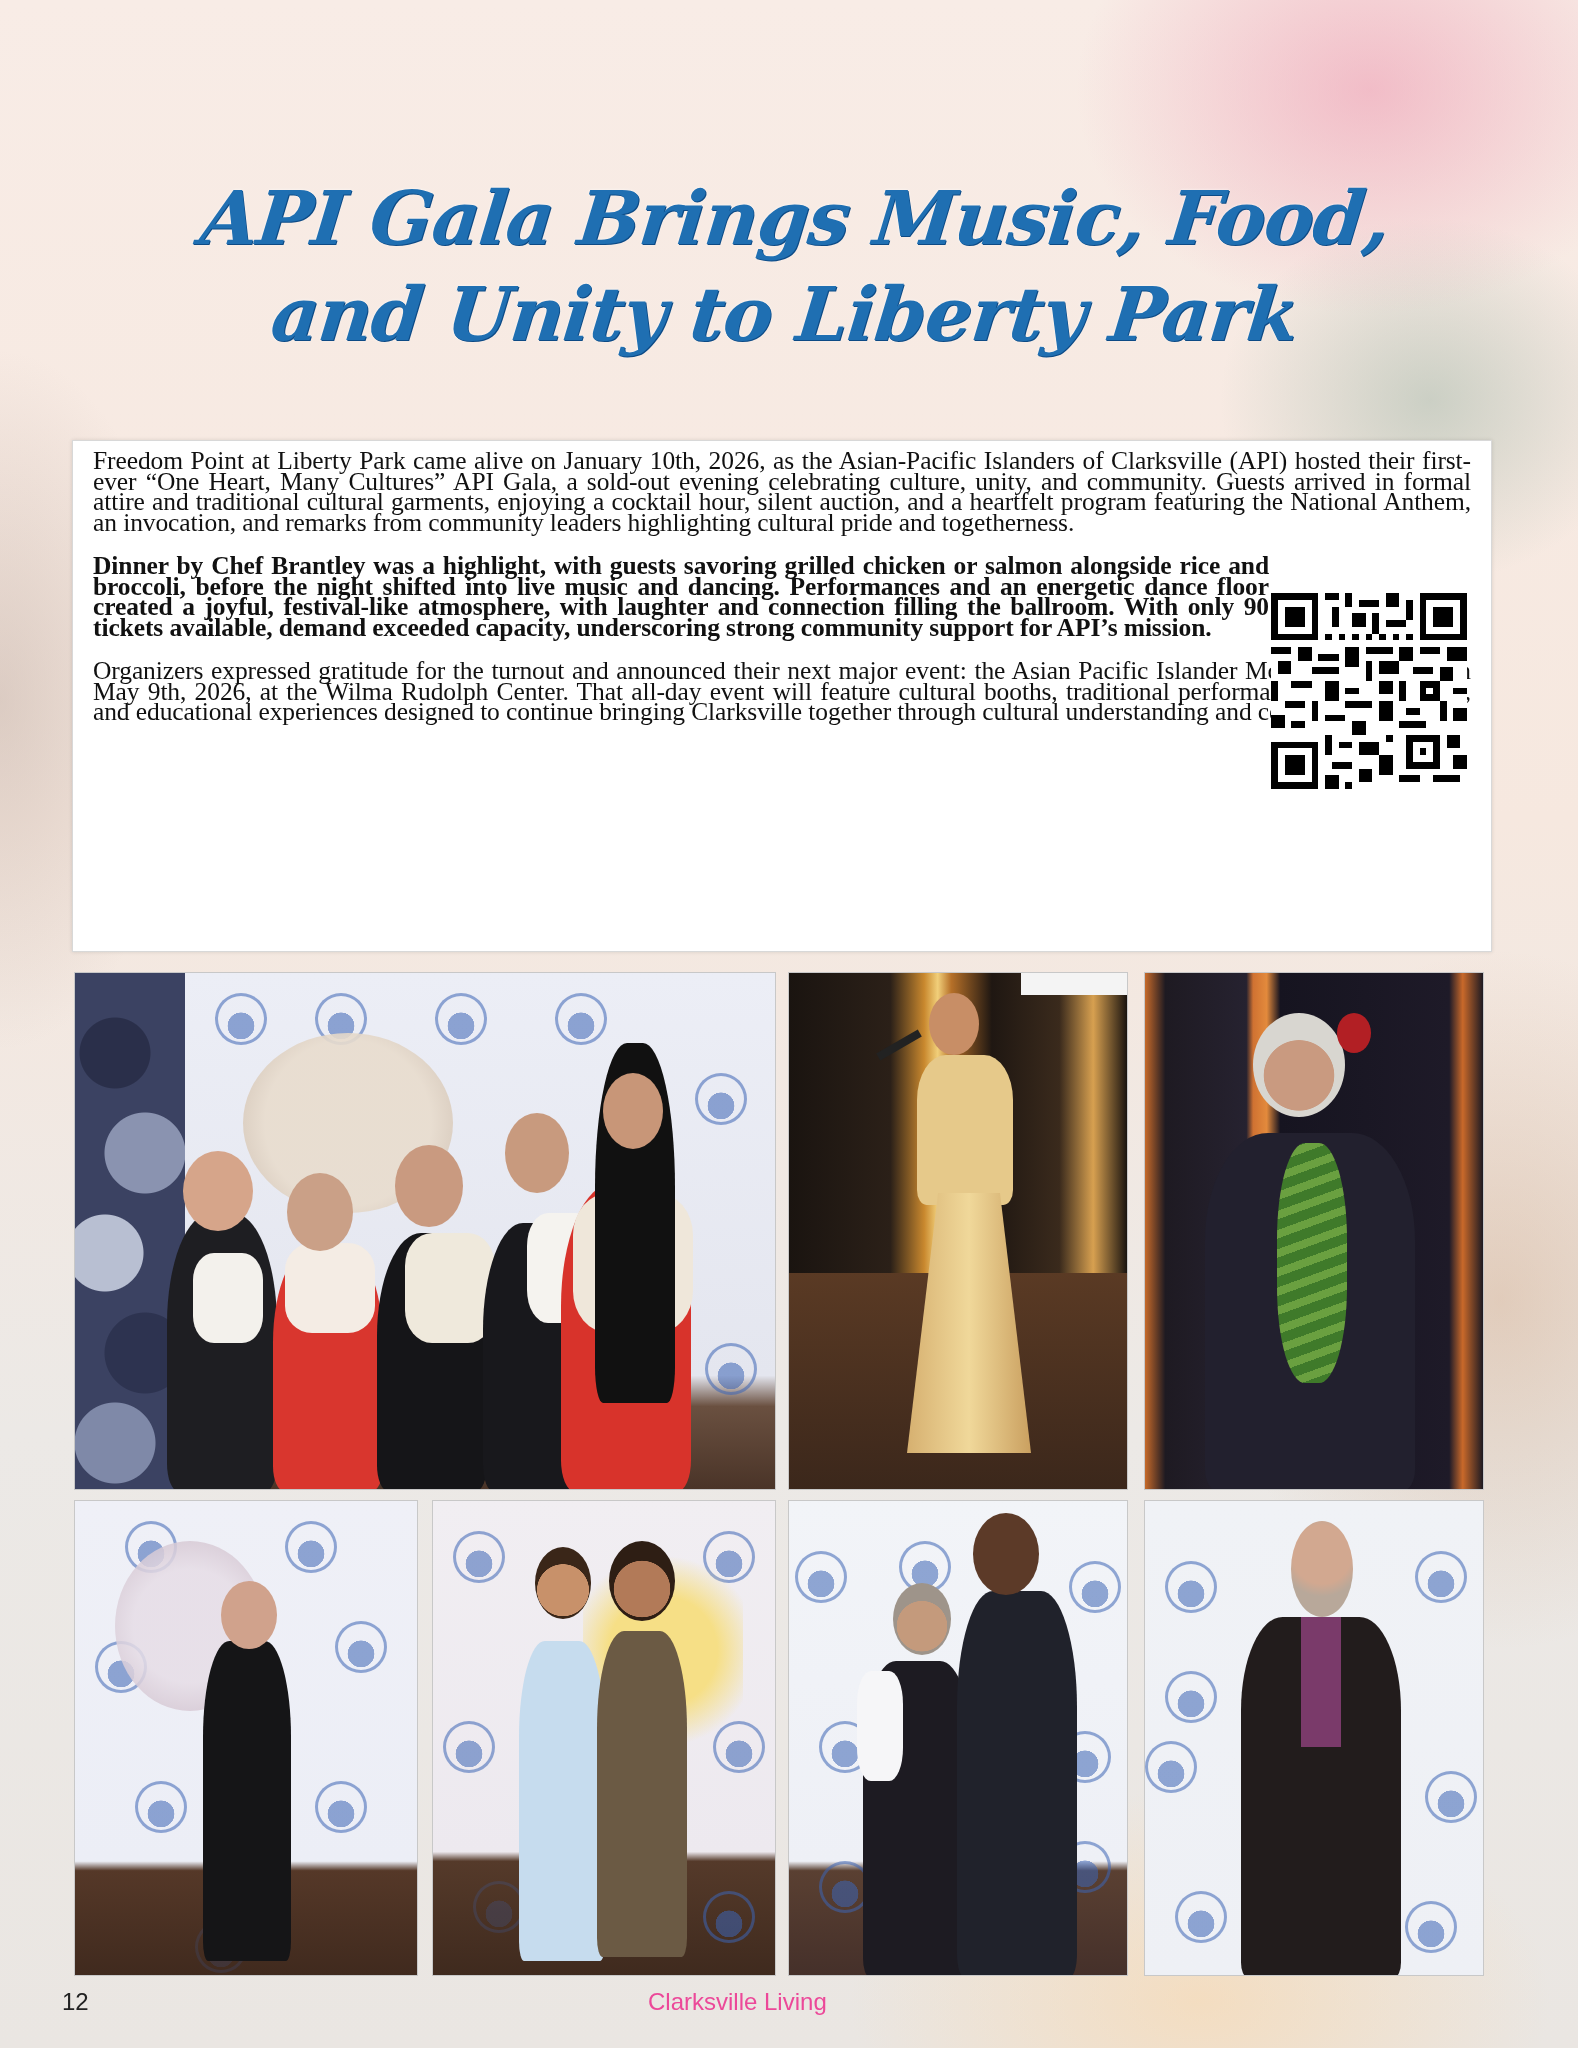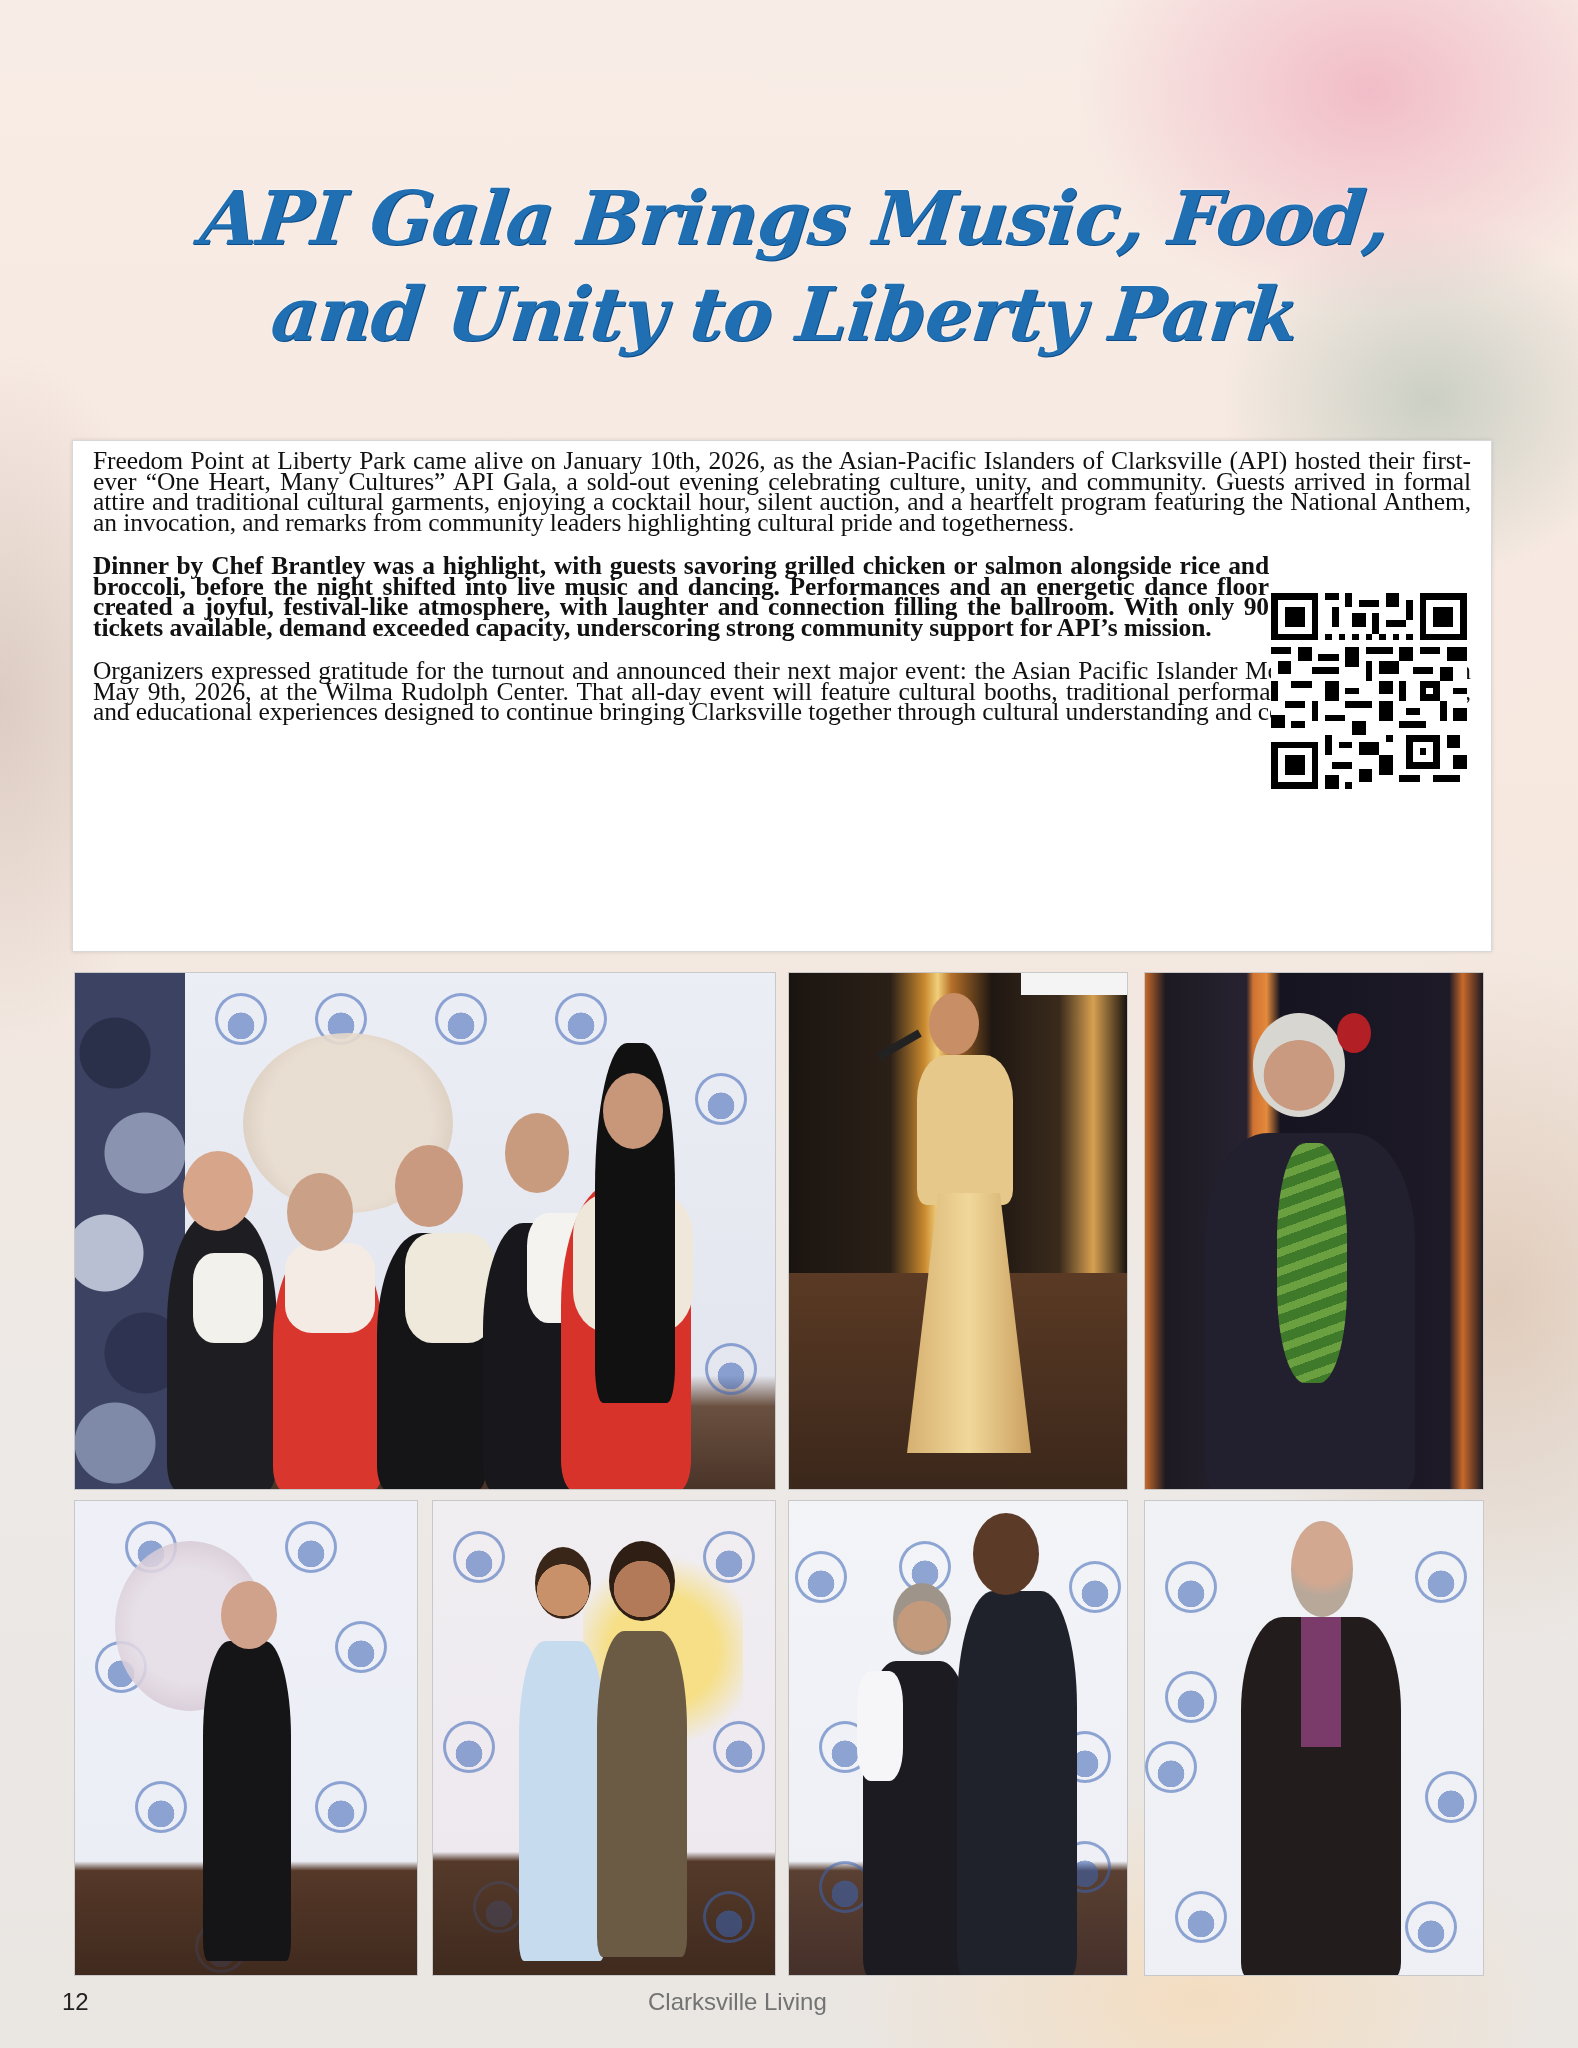--- a/index.html
+++ b/index.html
@@ -69,21 +69,21 @@
       background: radial-gradient(circle at 50% 65%, rgba(60,100,180,0.55) 0 35%, transparent 36%);
     }
     .footer-page {
       position: absolute; left: 62px; top: 1988px;
       font-family: "Liberation Sans", sans-serif;
       font-size: 24px; color: #222;
     }
     .footer-mag {
       position: absolute; left: 648px; top: 1988px;
       font-family: "Liberation Sans", sans-serif;
-      font-size: 24px; color: #737373;
+      font-size: 24px; color: #ec4899;
     }
   </style>
 </head>
 <body>
 
 <h1 class="title">
   <span>API Gala Brings Music, Food,</span>
   <span>and Unity to Liberty Park</span>
 </h1>
 

